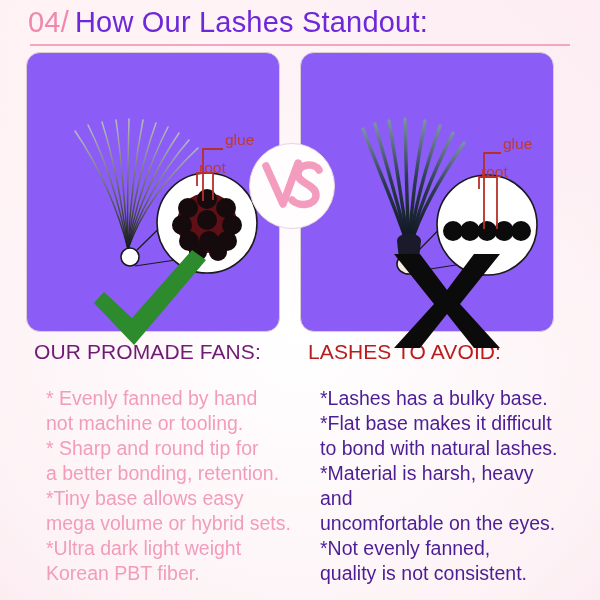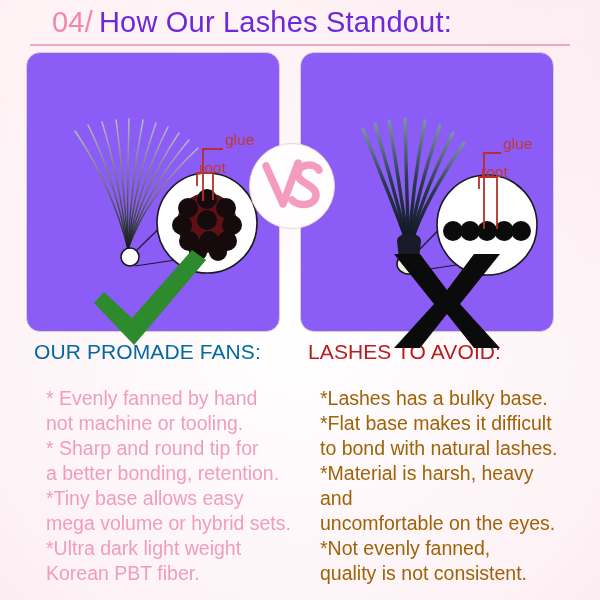--- a/index.html
+++ b/index.html
@@ -11,21 +11,21 @@
       radial-gradient(circle at 95% 3%, #fdeef3 0%, rgba(253,238,243,0) 42%),
       radial-gradient(circle at 50% 55%, #ffffff 0%, #fdf2f5 75%, #fbe9ef 100%);
     position:relative;
   }
   .page{position:absolute;inset:0;}
 
   
   .header{position:absolute;left:28px;top:6px;width:544px;height:42px;}
   .header-line{
     display:flex;align-items:baseline;gap:6px;
-    font-size:29px;letter-spacing:.2px;white-space:nowrap;margin-left:24px;
+    font-size:29px;letter-spacing:.2px;white-space:nowrap;
   }
   .hdr-num{color:#ef87ae;font-weight:400;}
   .hdr-title{color:#6d28d9;font-weight:400;}
   .hdr-rule{
     position:absolute;left:2px;top:38px;width:540px;height:2px;
     background:#f0a8c2;
   }
 
   
   .card{
@@ -52,26 +52,26 @@
 
   
   .col{position:absolute;top:340px;width:272px;}
   #col-good{left:34px;}
   #col-bad{left:308px;}
 
   .col-heading{
     font-size:21px;letter-spacing:.1px;white-space:nowrap;
     margin:0 0 22px 0;
   }
-  #col-good .col-heading{color:#0369a1;}
+  #col-good .col-heading{color:#701a75;}
   #col-bad  .col-heading{color:#b91c1c;}
 
   .col-body{font-size:19.5px;line-height:25px;margin:12px;white-space:pre-line;}
   #col-good .col-body{color:#f29cbc;}
-  #col-bad  .col-body{color:#a16207;}
+  #col-bad  .col-body{color:#4c1d95;}
 
   .lbl{font-size:15.5px;fill:#c0392b;font-family:"Liberation Sans",sans-serif;}
 </style>
 </head>
 <body>
 
 <div class="page">
 
   <div class="header">
     <div class="header-line">

